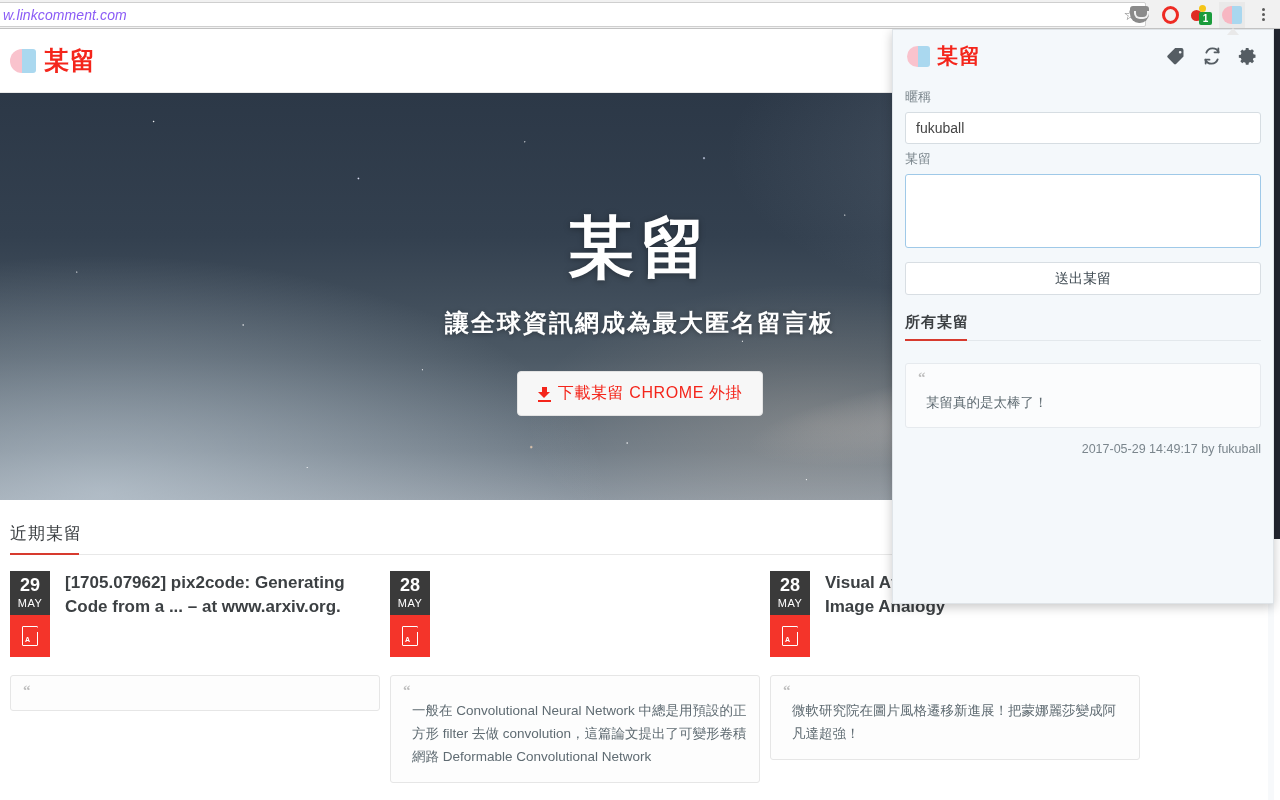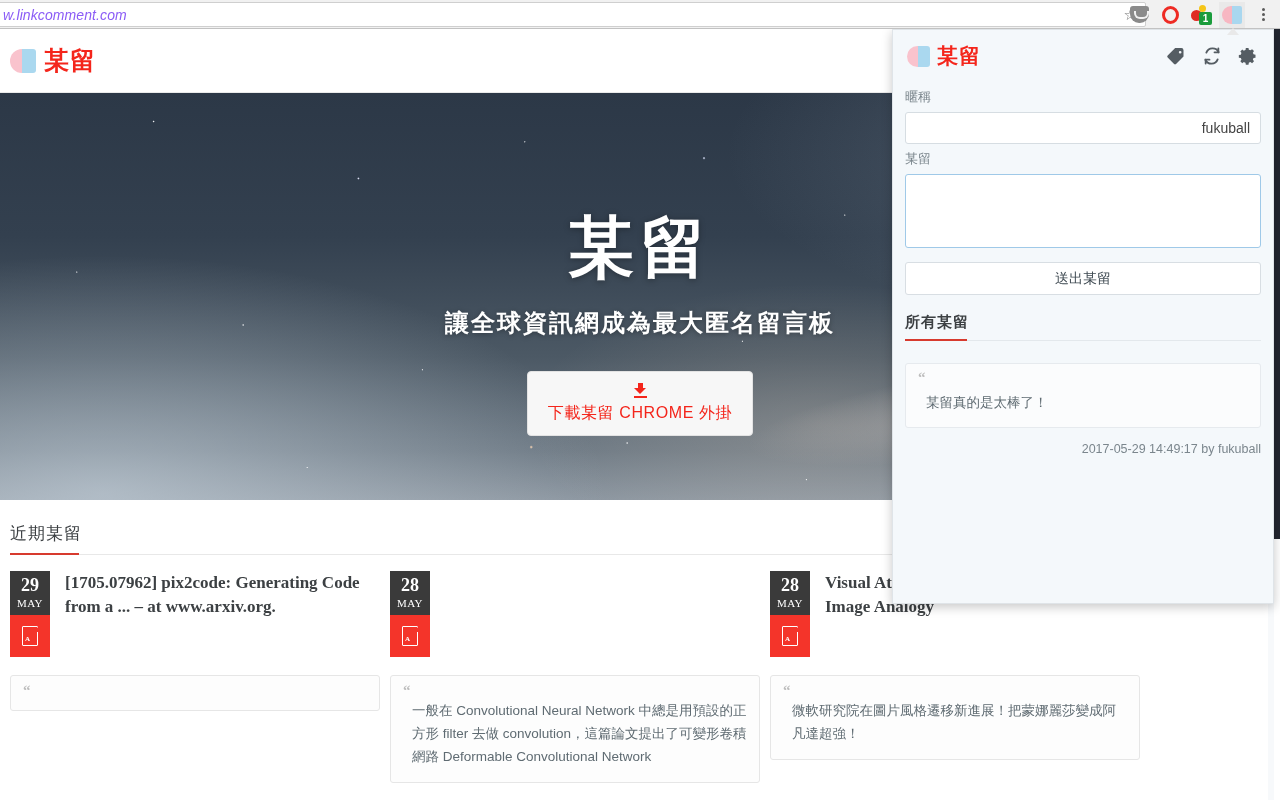--- a/index.html
+++ b/index.html
@@ -92,36 +92,36 @@
   .hero .haze { position: absolute; left: 58%; top: 66%; width: 44%; height: 22%;
      background: radial-gradient(ellipse at center, rgba(216,206,200,.45), rgba(255,255,255,0) 70%);
      transform: rotate(-8deg); }
   .hero-inner { position: relative; z-index: 2; text-align: center; padding-top: 110px; }
   .hero-title { color: #fff; font-size: 66px; font-weight: bold; letter-spacing: 6px;
      text-shadow: 0 1px 6px rgba(0,0,0,.35); }
   .hero-sub { color: #fff; font-size: 24px; font-weight: bold; letter-spacing: 2px; margin-top: 14px;
      text-shadow: 0 1px 5px rgba(0,0,0,.35); }
   .hero-btn { display: inline-flex; align-items: center; gap: 7px; margin-top: 32px;
      background: #f7f7f7; color: #f4251b; border: 1px solid #e3e3e3; border-radius: 4px;
-     font-size: 16px; padding: 11px 20px; letter-spacing: .6px; cursor: pointer; flex-direction: column; }
+     font-size: 16px; padding: 11px 20px; letter-spacing: .6px; cursor: pointer; }
   .dl-icon { display: inline-block; width: 13px; height: 13px; position: relative; }
   .dl-icon::before { content: ""; position: absolute; left: 4px; top: 0; width: 5px; height: 6px; background: #f4251b; }
   .dl-icon::after { content: ""; position: absolute; left: 0.5px; top: 5px; border-left: 6px solid transparent;
      border-right: 6px solid transparent; border-top: 6px solid #f4251b; }
   .dl-base { position: absolute; left: 0; bottom: -2px; width: 13px; height: 2px; background: #f4251b; }
 
   .recent { padding: 22px 10px 0 10px; }
   .section-head { position: relative; display: inline-block; font-size: 17px; font-weight: normal; color: #3c4043;
      padding-bottom: 9px; letter-spacing: 1px; }
   .section-rule { position: relative; border-bottom: 1px solid #e8e8e8; margin-bottom: 16px; }
   .section-rule::after { content: ""; position: absolute; left: 0; bottom: -1px; width: 69px; height: 2px; background: #d73a2e; }
 
   .cards { display: flex; gap: 0; }
   .card { width: 380px; padding-right: 10px; }
-  .card-head { display: flex; gap: 15px; align-items: flex-start; font-family: Liberation Serif, serif; }
+  .card-head { display: flex; gap: 15px; align-items: flex-start; }
   .date-badge { width: 40px; flex: 0 0 40px; }
   .date-top { background: #3a3a3a; color: #fff; text-align: center; padding: 5px 0 6px; }
   .date-day { font-size: 18px; font-weight: bold; line-height: 1; }
   .date-mon { font-size: 11px; line-height: 1; margin-top: 4px; letter-spacing: .5px; }
   .date-bot { background: #f4342a; height: 42px; display: flex; align-items: center; justify-content: center; }
   .pdf-glyph { width: 16px; height: 20px; border: 1.5px solid #fff; border-radius: 1px; position: relative; }
   .pdf-glyph::after { content: ""; position: absolute; right: -1.5px; top: -1.5px; border-left: 6px solid transparent;
      border-bottom: 6px solid #f4342a; border-top: 0; }
   .pdf-glyph span { position: absolute; left: 2px; bottom: 2px; font-size: 7px; color: #fff; font-weight: bold; }
   .card-title { font-size: 17px; line-height: 24px; color: #3c4043; font-weight: bold; }
@@ -138,21 +138,21 @@
     overflow: hidden;
   }
   .popup-head { display: flex; align-items: center; padding: 12px 14px 4px 14px; }
   .popup-brand { display: flex; align-items: center; gap: 7px; }
   .popup-brand-text { color: #f4251b; font-size: 21px; font-weight: bold; letter-spacing: 1px; }
   .popup-actions { margin-left: auto; display: flex; align-items: center; gap: 14px; }
   .pop-ic { width: 22px; height: 22px; color: #555d63; display: flex; align-items: center; justify-content: center; cursor: pointer; }
   .popup-body { padding: 8px 12px 0 12px; }
   .field-label { font-size: 13px; color: #7a858c; margin: 6px 0 6px 0; }
   .text-input { width: 100%; height: 32px; border: 1px solid #d6dde2; border-radius: 3px; background: #fff;
-     padding: 0 10px; font-size: 14px; color: #444; font-family: "Liberation Sans", sans-serif; text-align: right; }
+     padding: 0 10px; font-size: 14px; color: #444; font-family: "Liberation Sans", sans-serif; }
   .textarea { width: 100%; height: 74px; border: 1px solid #9fc9e8; border-radius: 3px; background: #fff;
      padding: 6px 10px; font-size: 14px; color: #444; resize: none; font-family: "Liberation Sans", sans-serif;
      outline: none; }
   .submit-btn { width: 100%; height: 33px; margin-top: 10px; background: #fff; border: 1px solid #d8dee3;
      border-radius: 3px; font-size: 14px; color: #3f4a52; cursor: pointer; font-family: "Liberation Sans", sans-serif; }
   .pop-section-head { margin-top: 18px; font-size: 15px; font-weight: bold; color: #3c4043; padding-bottom: 8px;
      display: inline-block; letter-spacing: 1px; }
   .pop-rule { position: relative; border-bottom: 1px solid #e3e8ec; }
   .pop-rule::after { content: ""; position: absolute; left: 0; bottom: -1px; width: 62px; height: 2px; background: #d73a2e; }
   .pop-comment { margin-top: 22px; border: 1px solid #e6eaee; border-radius: 3px; background: #fbfcfd;

